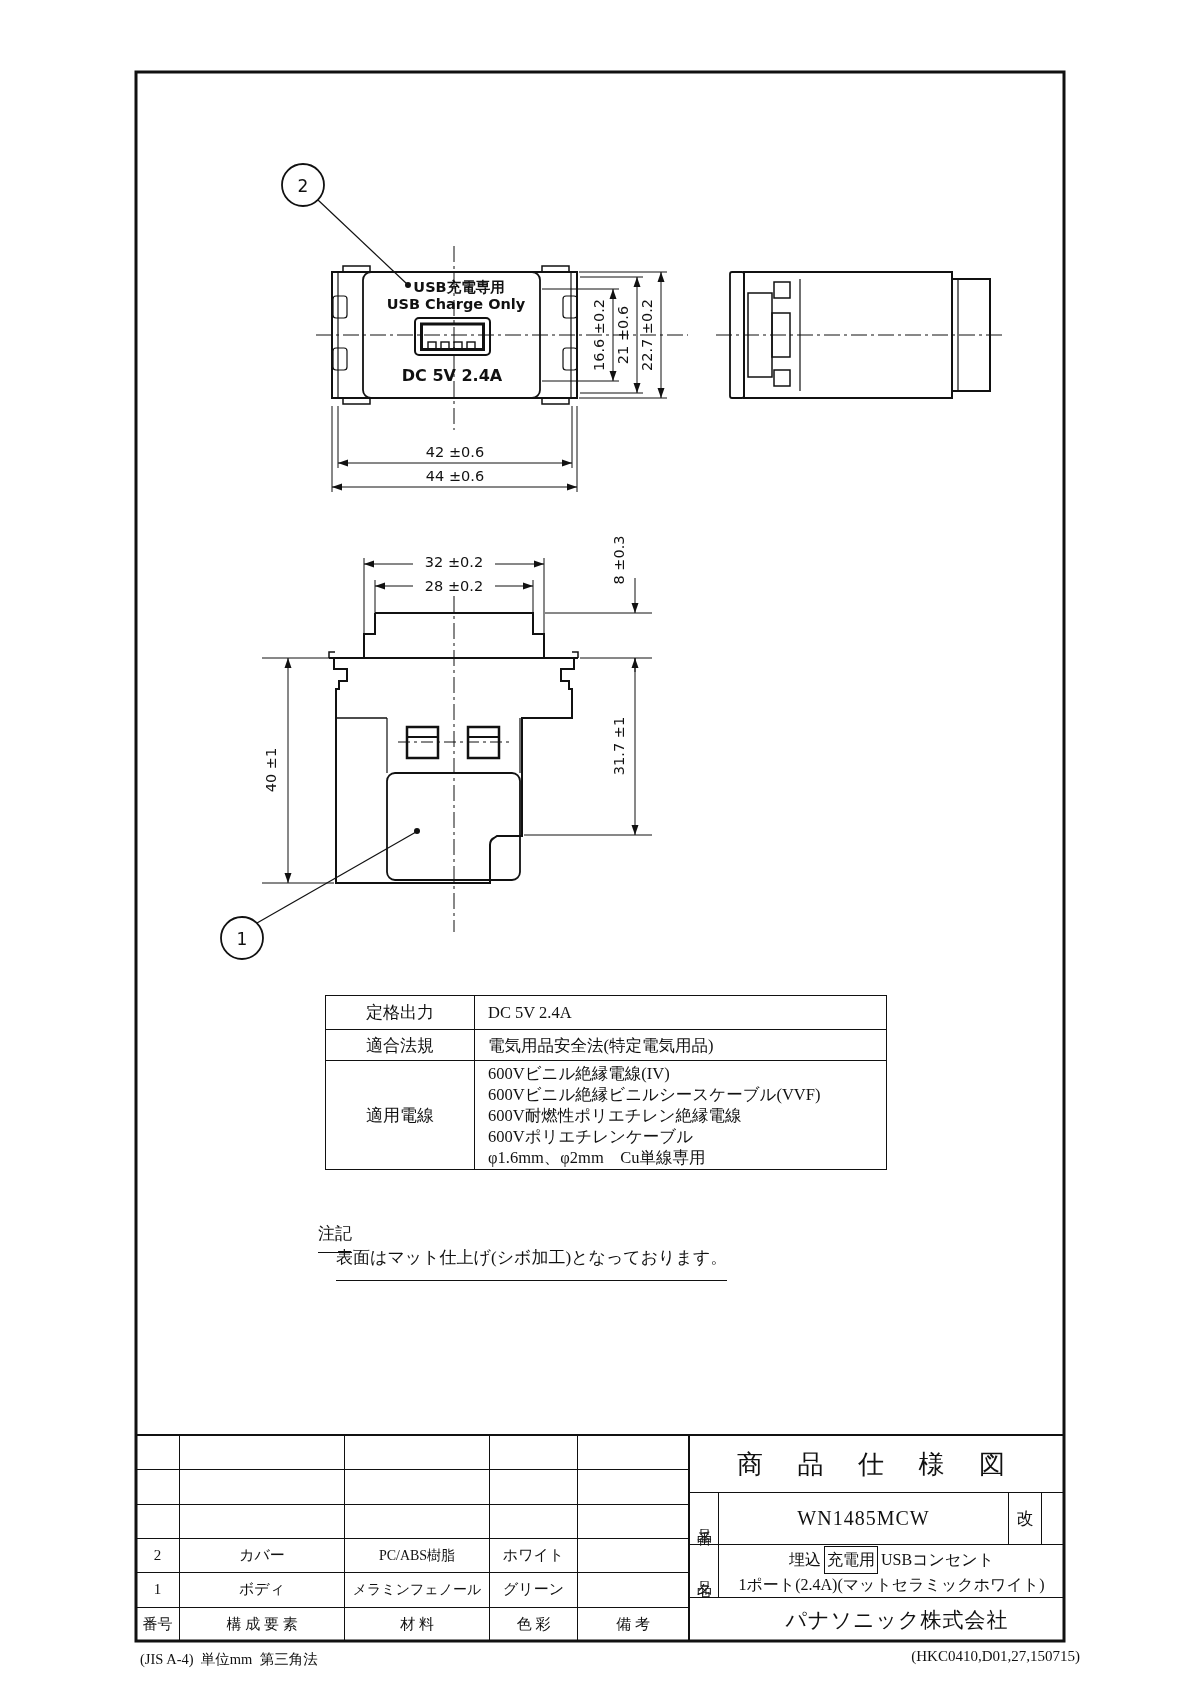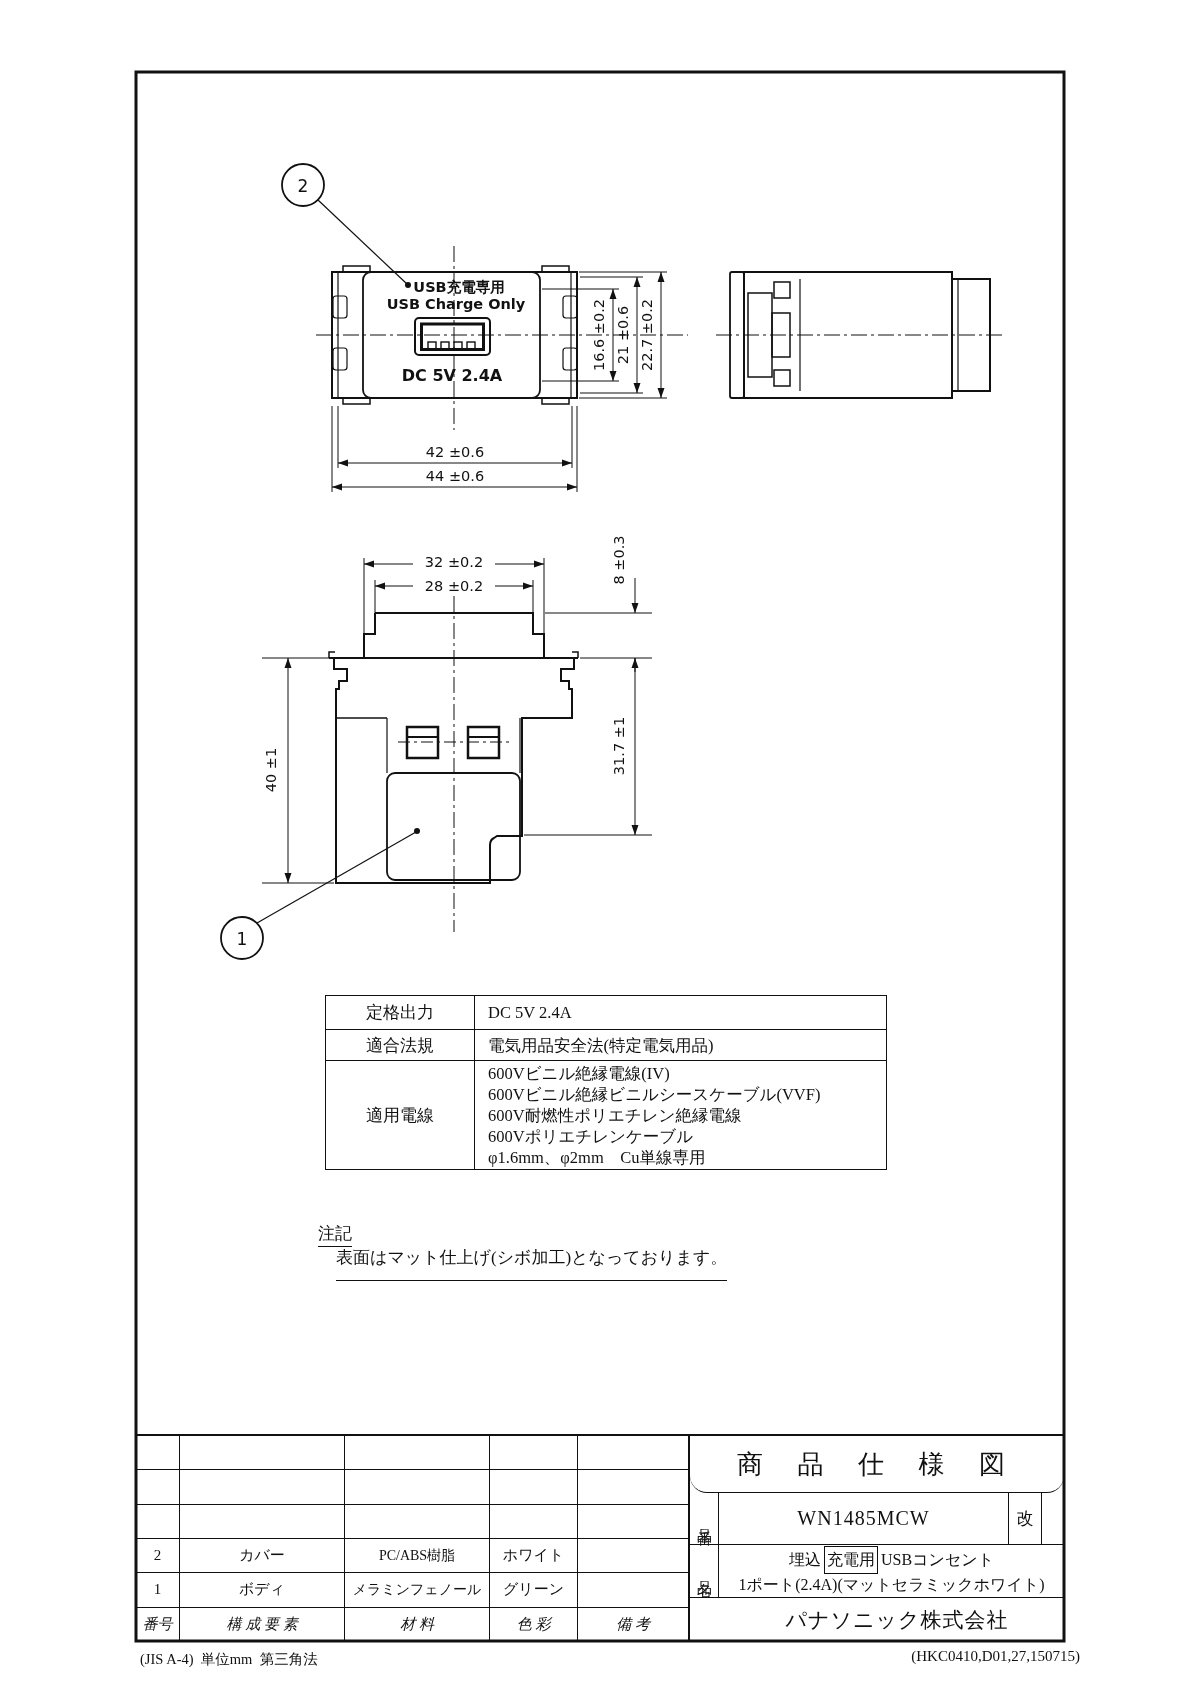--- a/index.html
+++ b/index.html
@@ -12,39 +12,39 @@
   .ballontxt{font-family:"DejaVu Sans", sans-serif;font-size:17px;}
   
   .spec{left:325px;top:995px;width:560px;border:1.5px solid #111;}
   .spec-row{display:flex;border-bottom:1.5px solid #111;}
   .spec-row:last-child{border-bottom:none;}
   .spec-label{width:148px;flex:0 0 148px;border-right:1.5px solid #111;display:flex;
               align-items:center;justify-content:center;font-size:17px;}
   .spec-value{flex:1;display:flex;flex-direction:column;justify-content:center;
               padding-left:13px;font-size:16.5px;line-height:21px;}
   
-  .note-title{left:318px;top:1222px;font-size:17px;border-bottom:1.2px solid #111;padding-bottom:1px;}
+  .note-title{left:318px;top:1222px;font-size:17px;border-bottom:1.2px solid #111;padding-bottom:7px;}
   .note-body{left:336px;top:1246px;font-size:17px;border-bottom:1.2px solid #111;padding-bottom:11px;}
   
   .parts{left:136px;top:1434px;width:554px;height:207px;border-top:2px solid #111;
          border-right:2px solid #111;box-sizing:border-box;display:flex;flex-direction:column;}
   .prow{flex:1;display:flex;border-bottom:1.5px solid #111;box-sizing:border-box;}
-  .prow:last-child{border-bottom:none;font-style:italic;}
+  .prow:last-child{border-bottom:none;}
   .pcell{border-right:1.5px solid #111;box-sizing:border-box;display:flex;align-items:center;
          justify-content:center;font-size:15px;}
   .pcell:last-child{border-right:none;}
   .c-no{width:44px;flex:0 0 44px;}
   .c-comp{width:165px;flex:0 0 165px;}
   .c-mat{width:145px;flex:0 0 145px;font-size:14px;}
   .c-col{width:88px;flex:0 0 88px;}
   .c-rem{flex:1;}
   .tblock{left:690px;top:1434px;width:374px;height:207px;border-top:2px solid #111;
           box-sizing:border-box;display:flex;flex-direction:column;}
   .t-title{height:57px;flex:0 0 57px;border-bottom:1.5px solid #111;display:flex;align-items:center;
-           justify-content:center;font-size:26px;letter-spacing:14px;padding-left:2px;box-sizing:border-box;border-radius:17px;}
+           justify-content:center;font-size:26px;letter-spacing:14px;padding-left:2px;box-sizing:border-box;}
   .t-pn{height:51px;flex:0 0 51px;border-bottom:1.5px solid #111;display:flex;}
   .t-name{height:52px;flex:0 0 52px;border-bottom:1.5px solid #111;display:flex;}
   .t-comp{flex:1;display:flex;align-items:center;justify-content:center;font-size:21px;letter-spacing:1px;padding-left:40px;}
   .vlab{width:29px;flex:0 0 29px;border-right:1.5px solid #111;display:flex;align-items:center;
         justify-content:center;writing-mode:vertical-rl;text-orientation:upright;font-size:15px;
         letter-spacing:2px;box-sizing:border-box;}
   .pn-val{flex:1;display:flex;align-items:center;justify-content:center;font-size:20px;letter-spacing:1px;}
   .pn-rev{width:34px;flex:0 0 34px;border-left:1.5px solid #111;border-right:1.5px solid #111;
           display:flex;align-items:center;justify-content:center;font-size:17px;box-sizing:border-box;}
   .pn-sp{width:22px;flex:0 0 22px;}

